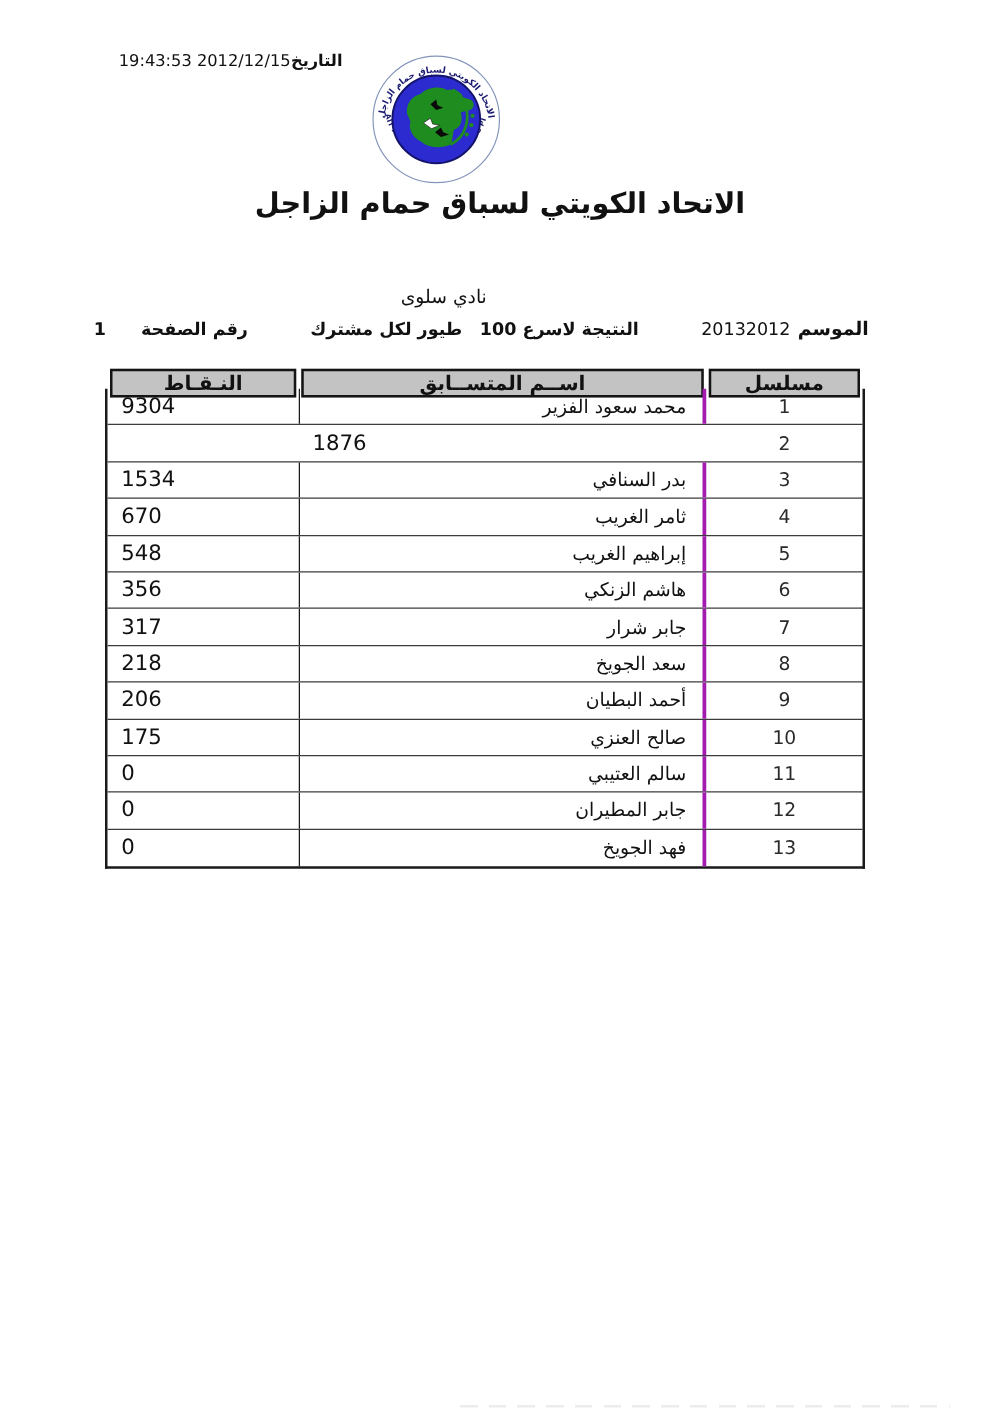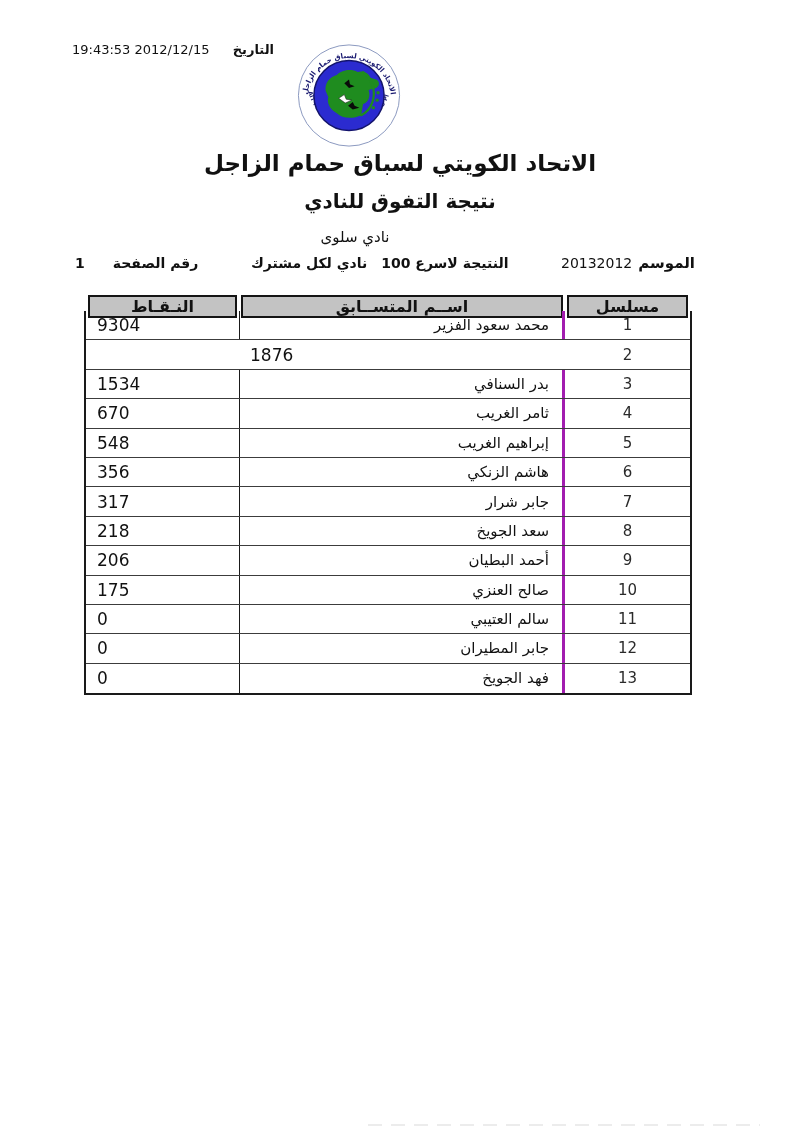--- a/index.html
+++ b/index.html
@@ -3,21 +3,21 @@
 <meta charset="utf-8">
 <style>
   html,body{margin:0;padding:0;background:#ffffff;}
   body{font-family:"DejaVu Sans","Liberation Sans",sans-serif;color:#111;}
   .page{position:relative;width:800px;height:1131px;background:#fff;overflow:hidden;}
 
   
   .date-row{position:absolute;top:42px;left:72px;width:202px;display:flex;direction:rtl;
             justify-content:space-between;align-items:baseline;font-size:13px;}
   .date-label{font-weight:bold;}
-  .date-value{direction:ltr;unicode-bidi:embed;}
+  .date-value{direction:ltr;unicode-bidi:embed;margin-left:23px;}
 
   
   .logo{position:absolute;left:294px;top:44px;width:110px;height:103px;}
   .logo svg{width:100%;height:100%;}
   .logo-outer{fill:#ffffff;stroke:#8493bb;stroke-width:1;}
   .logo-inner{fill:var(--logo-blue,#2b2bd0);stroke:#13136b;stroke-width:1.6;}
   .logo-map{fill:var(--logo-green,#1f8c1f);}
   .logo-swoosh{fill:none;stroke:var(--logo-green,#1f8c1f);stroke-width:2.4;stroke-linecap:round;}
   .logo-dot{fill:var(--logo-green,#1f8c1f);}
   .ring-text{fill:var(--logo-ring-text,#1a1a70);font-family:"DejaVu Sans",sans-serif;}
@@ -94,31 +94,30 @@
       <circle class="logo-dot" cx="86" cy="52" r="1.8"></circle>
       <circle class="logo-dot" cx="85" cy="60" r="1.8"></circle>
       <circle class="logo-dot" cx="81" cy="68" r="1.8"></circle>
       <path d="M50 42 l5 -4 l1 5 l5 2 l-6 2 z" fill="#0a0a0a"></path>
       <path d="M44 58 l6 -4 l2 5 l6 1 l-7 3 z" fill="#ffffff" stroke="#222" stroke-width="0.6"></path>
       <path d="M54 66 l5 -4 l2 4 l5 2 l-7 2 z" fill="#0a0a0a"></path>
     </svg>
   </div>
 
   <div class="title1">الاتحاد الكويتي لسباق حمام الزاجل</div>
-  <div class="title2">نتيجة التفوق للنادي</div>
   <div class="club">نادي سلوى</div>
 
   <div class="meta-row">
     <div class="meta-season">
       <span class="season-label">الموسم</span>
       <span class="season-value">20132012</span>
     </div>
     <div class="meta-scope">
       <span>النتيجة لاسرع 100</span>
-      <span>نادي لكل مشترك</span>
+      <span>طيور لكل مشترك</span>
     </div>
     <div class="meta-page">
       <span>رقم الصفحة</span>
       <span>1</span>
     </div>
   </div>
 
   <div class="rtable">
     <div class="thead">
       <div class="hcell">مسلسل</div>

